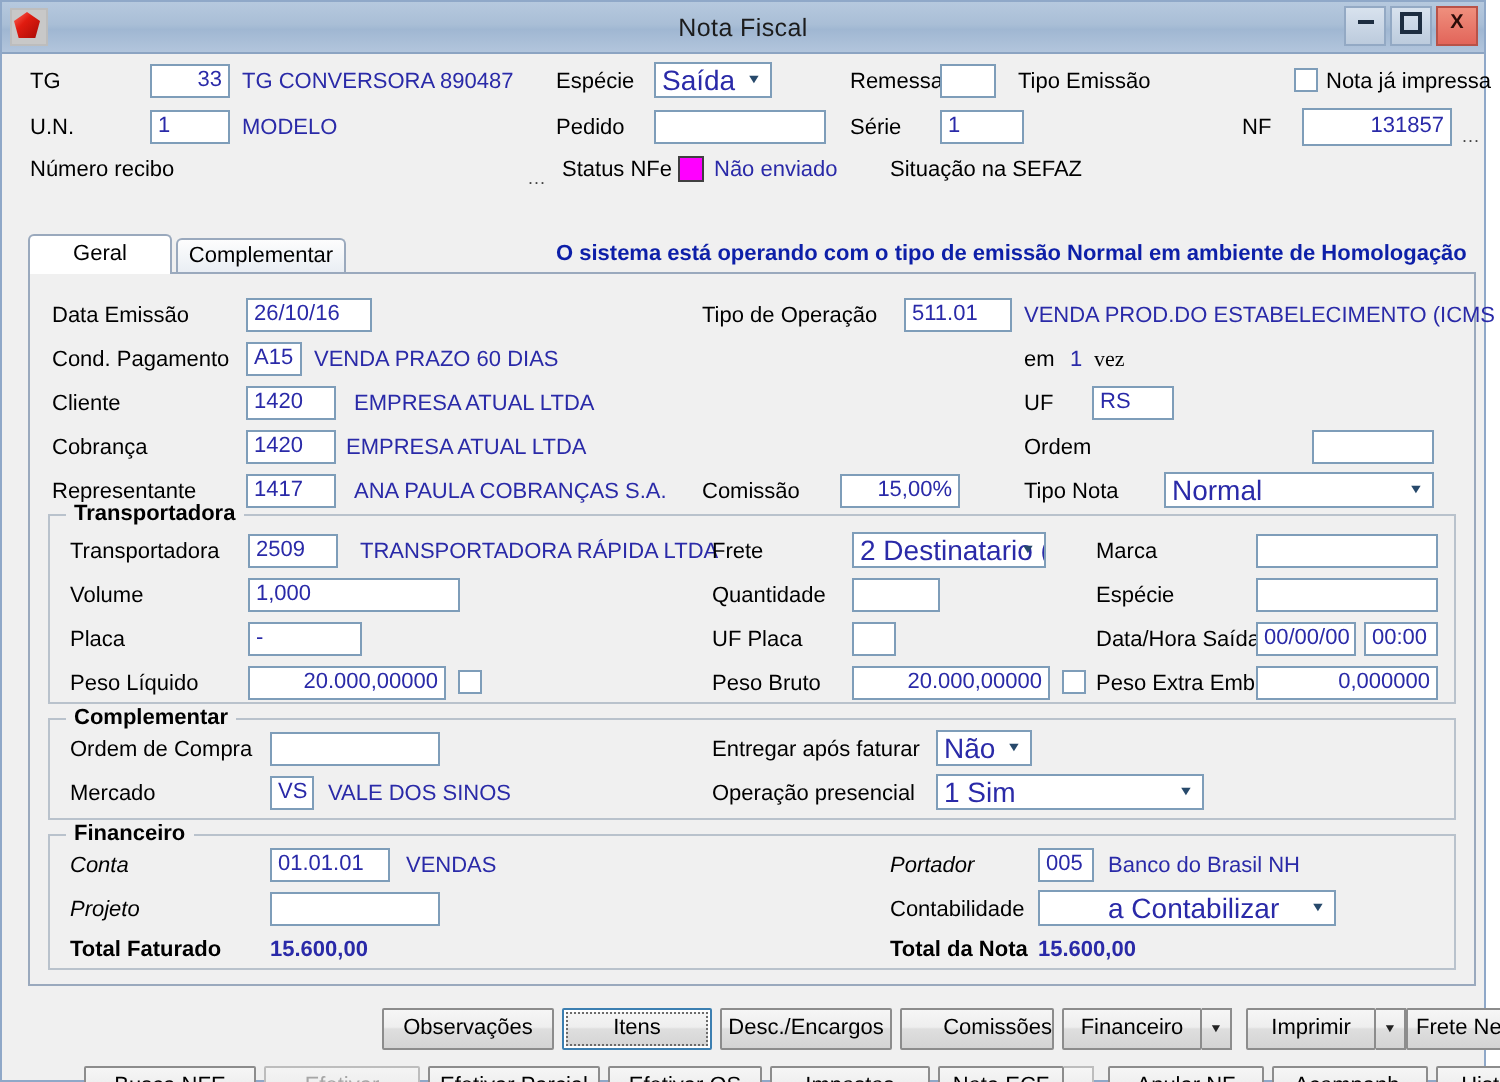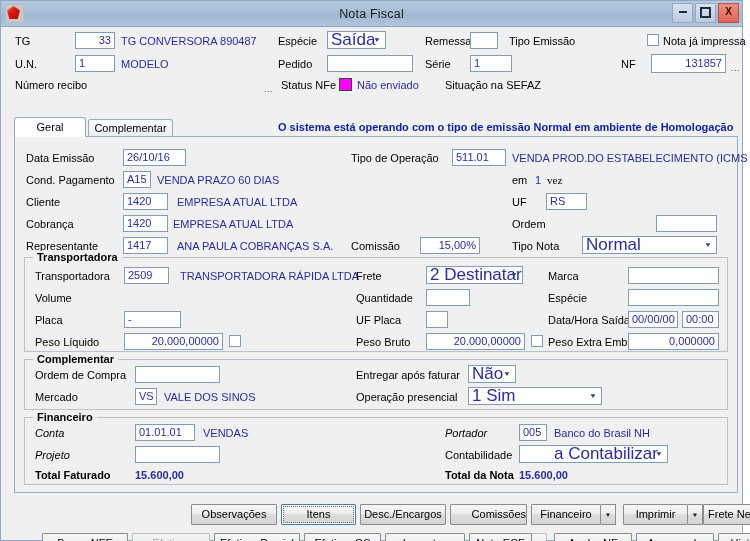--- a/index.html
+++ b/index.html
@@ -84,21 +84,21 @@
     background: #fff; border: 1px solid #7e9db9;
     font-size: 11px; color: #2a2aa8;
     line-height: 15px; height: 17px;
     padding: 0 3px;
     white-space: nowrap; overflow: hidden;
   }
   .fld.r { text-align: right; }
   .combo {
     position: absolute; box-sizing: border-box;
     background: #fff; border: 1px solid #7e9db9;
-    font-size: 17px; color: #2a2aa8;
+    font-size: 14px; color: #2a2aa8;
     line-height: 16px; height: 18px;
     padding: 0 16px 0 3px;
     white-space: nowrap; overflow: hidden;
   }
   .combo .arw {
     position: absolute; right: 2px; top: 0; bottom: 0;
     width: 12px; display: flex; align-items: center; justify-content: center;
     font-size: 8px; color: #27496b;
   }
   .combo .arw::after { content: "\25BC"; transform: scaleY(.8); }
@@ -294,20 +294,21 @@
       </div>
 
       <div class="group" style="left:9px;top:120px;width:704px;height:95px;">
         <span class="gtitle">Transportadora</span>
 
         <span class="lbl" style="left:10px;top:12px;">Transportadora</span>
         <div class="fld" style="left:99px;top:9px;width:45px;">2509</div>
         <span class="val" style="left:155px;top:12px;">TRANSPORTADORA RÁPIDA LTDA</span>
 
         <span class="lbl" style="left:10px;top:34px;">Volume</span>
+        <div class="fld" style="left:99px;top:31px;width:106px;">1,000</div>
 
         <span class="lbl" style="left:10px;top:56px;">Placa</span>
         <div class="fld" style="left:99px;top:53px;width:57px;">-</div>
 
         <span class="lbl" style="left:10px;top:78px;">Peso Líquido</span>
         <div class="fld r" style="left:99px;top:75px;width:99px;">20.000,00000</div>
         <div class="chk" style="left:204px;top:77px;"></div>
 
         <span class="lbl" style="left:331px;top:12px;">Frete</span>
         <div class="combo" style="left:401px;top:8px;width:97px;">

